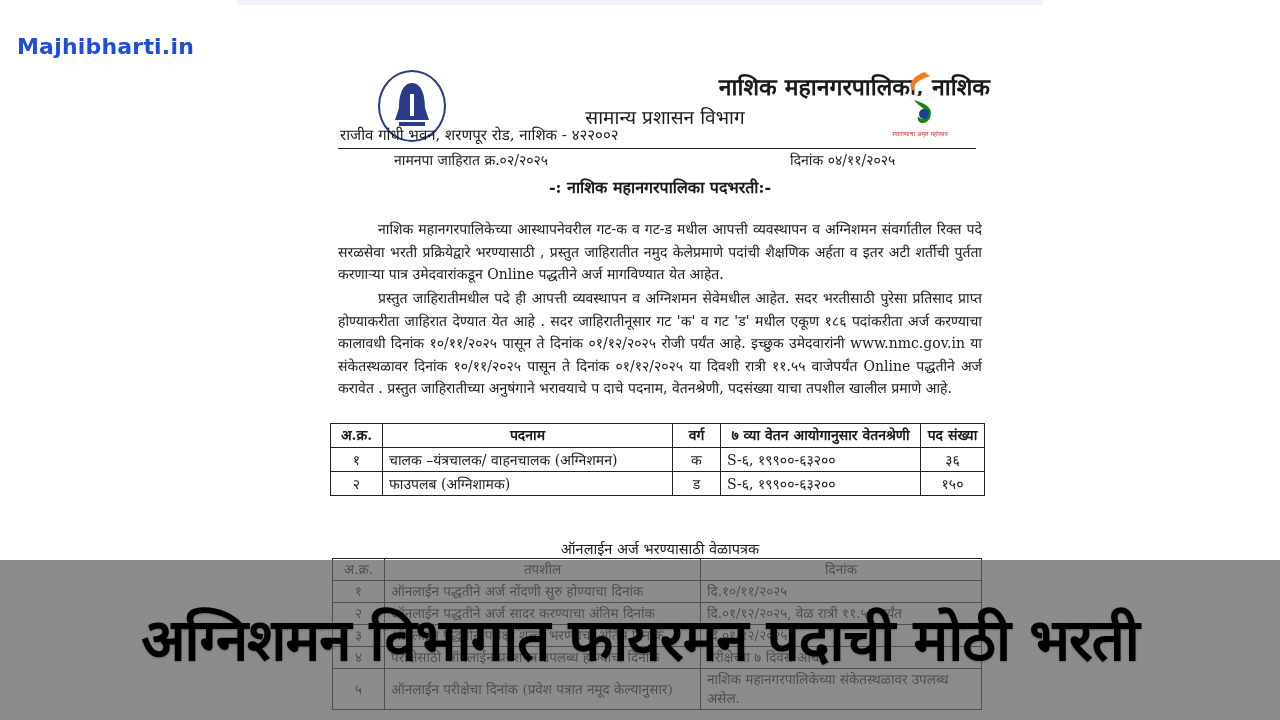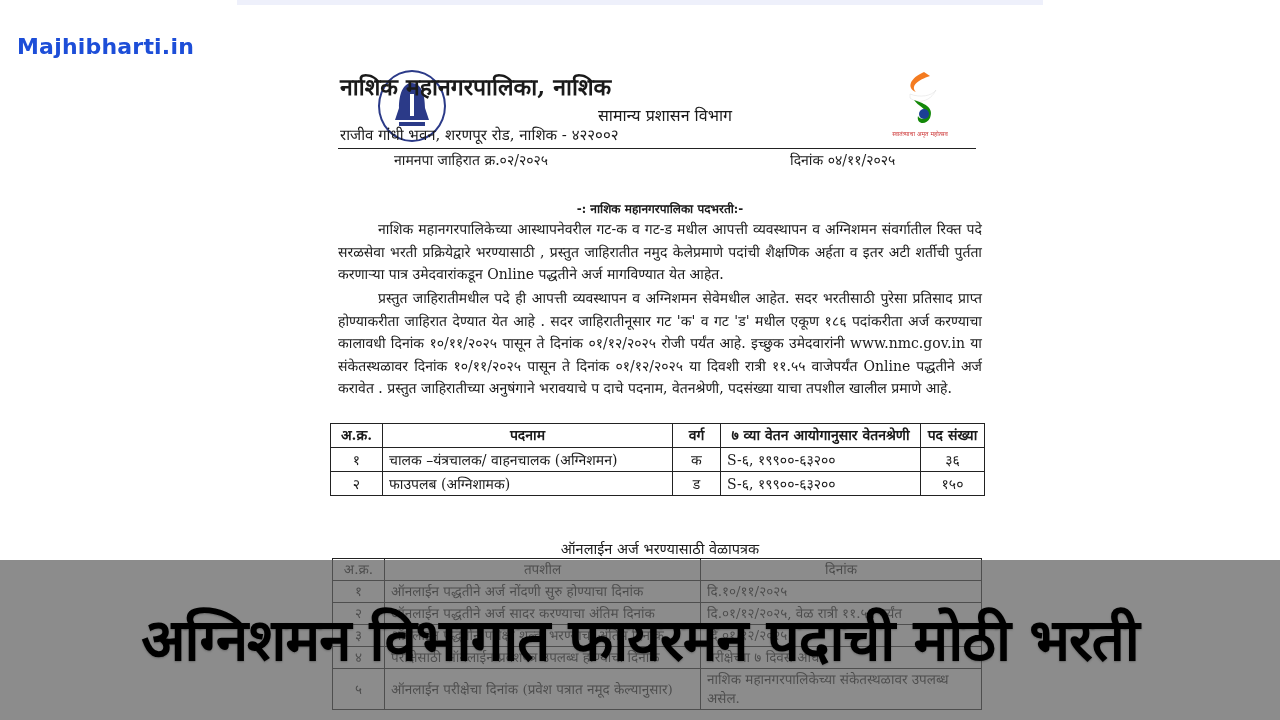--- a/index.html
+++ b/index.html
@@ -4,27 +4,27 @@
 <style>
   *{box-sizing:border-box;margin:0;padding:0}
   html,body{width:1280px;height:720px;overflow:hidden;background:#ffffff}
   body{position:relative;font-family:"DejaVu Serif",serif;color:#1a1a1a}
   .topbar{position:absolute;left:237px;top:0;width:806px;height:5px;background:#eef0fb}
   .brand{position:absolute;left:17px;top:34px;font-family:"DejaVu Sans",sans-serif;font-weight:bold;font-size:22px;color:#1d4ed8;letter-spacing:0.2px}
   .doc{position:absolute;left:330px;top:60px;width:660px;height:660px}
   .emblem{position:absolute;left:48px;top:10px;width:68px;height:72px;border:2px solid #2b3a88;border-radius:50%;background:#fff;display:flex;align-items:center;justify-content:center}
   .emblem svg{width:46px;height:52px}
   .logo75{position:absolute;left:550px;top:8px;width:80px;height:72px}
-  .hdr-title{position:absolute;left:0;width:660px;top:10px;text-align:left;font-size:23px;font-weight:bold;padding-left:10px}
-  .hdr-sub{position:absolute;left:0;width:660px;top:44px;text-align:center;font-size:16px;padding-left:10px}
+  .hdr-title{position:absolute;left:0;width:660px;top:10px;text-align:right;font-size:23px;font-weight:bold;padding-left:10px}
+  .hdr-sub{position:absolute;left:0;width:660px;top:44px;text-align:center;font-size:19px;padding-left:10px}
   .hdr-addr{position:absolute;left:0;width:660px;top:64px;text-align:left;font-size:15px;padding-left:10px}
   .hdr-rule{position:absolute;left:8px;top:88px;width:638px;border-top:1.5px solid #222}
   .ref-no{position:absolute;left:64px;top:90px;font-size:14px}
   .ref-date{position:absolute;left:460px;top:90px;font-size:14px}
-  .sect-title{position:absolute;left:0;width:660px;top:140px;text-align:center;font-size:12px;font-weight:bold}
+  .sect-title{position:absolute;left:0;width:660px;top:116px;text-align:center;font-size:16px;font-weight:bold}
   .para{position:absolute;left:8px;width:644px;font-size:14px;line-height:22.5px;text-align:justify;text-indent:40px}
   .p1{top:158px}
   .p2{top:227px}
   table{border-collapse:collapse;position:absolute}
   .t1{left:0;top:363px;width:655px;font-size:14px}
   .t1 th,.t1 td{border:1.5px solid #222;padding:2px 6px}
   .t1 th{font-weight:bold;text-align:center;line-height:19px}
   .t1 td{height:24px}
   .c{text-align:center}
   .t2-title{position:absolute;left:0;width:660px;top:478px;text-align:center;font-size:14.5px;font-weight:normal}

